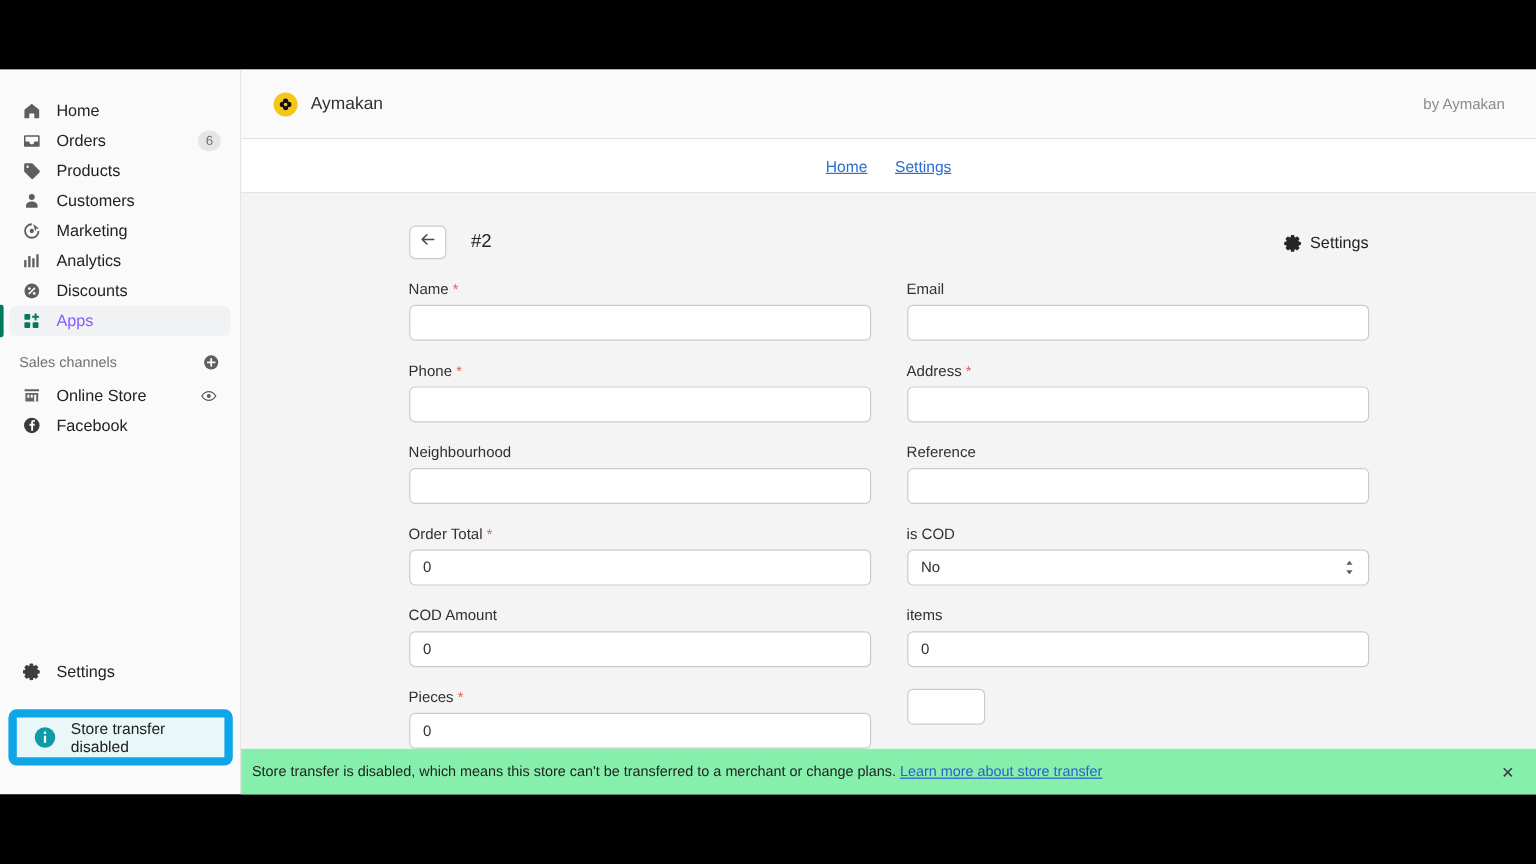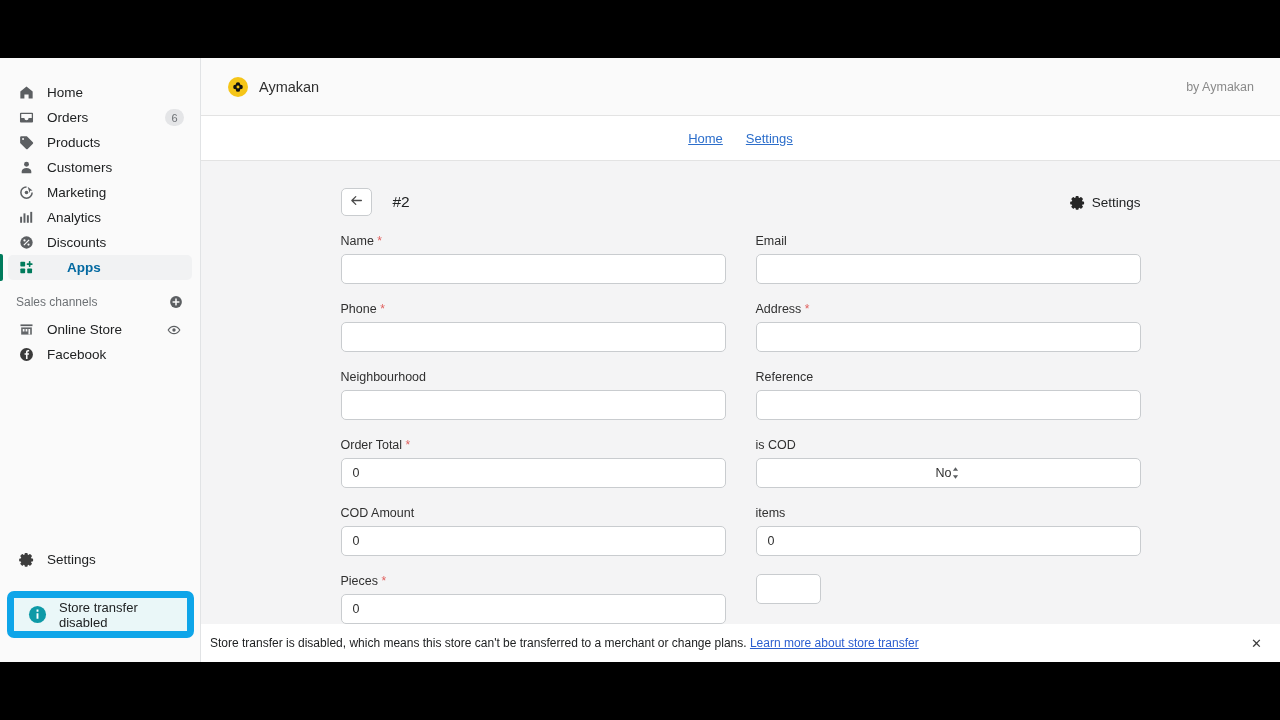--- a/index.html
+++ b/index.html
@@ -65,23 +65,22 @@
     background: #e4e5e7;
     color: #6d7175;
     font-size: 11px;
     border-radius: 9px;
     min-width: 19px; height: 17px;
     display: flex; align-items: center; justify-content: center;
     padding: 0 5px;
   }
   .nav-item.active {
     background: #f1f2f3;
-    color: #0369a1;
-    font-weight: 700;
-    gap: 20px;
+    color: #8b5cf6;
+    font-weight: 400;
   }
   .nav-item.active::before {
     content: "";
     position: absolute;
     left: -8px; top: -1px;
     width: 3px; height: 27px;
     background: #007b5c;
     border-radius: 0 2px 2px 0;
   }
   .nav-item.active svg { fill: #007b5c; }
@@ -240,31 +239,31 @@
   .select {
     width: 100%;
     height: 30px;
     border: 1px solid #c9cccf;
     border-radius: 5px;
     background: #fff;
     font-size: 12.5px;
     color: #303030;
     padding: 14px 11px;
     display: flex; align-items: center;
-    justify-content: center;
+    justify-content: space-between;
     cursor: pointer;
   }
   .select .arrows { display: flex; flex-direction: column; line-height: 5px; color: #5c5f62; font-size: 8px; }
 
   
   .banner {
     position: absolute;
     left: 201px; bottom: 58px;
     width: 1079px; height: 38px;
-    background: #ffffff;
+    background: #86efac;
     display: flex; align-items: center;
     padding: 0 14px 0 9px;
     z-index: 30;
   }
   .banner .txt {
     font-size: 12px; color: #202223; flex: 1 1 auto;
     white-space: nowrap;
   }
   .banner .txt a {
     color: #2c5ecf; text-decoration: underline; cursor: pointer;

